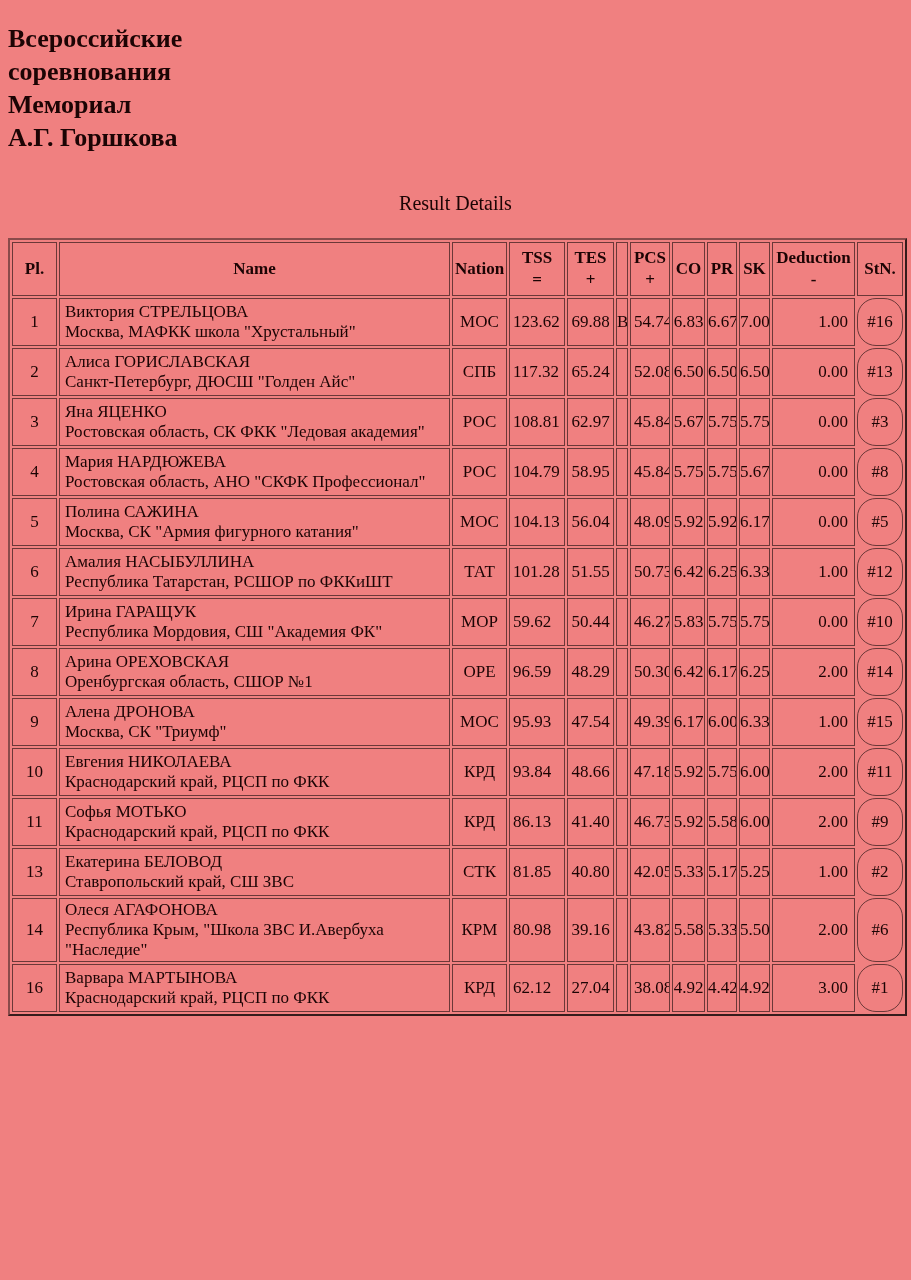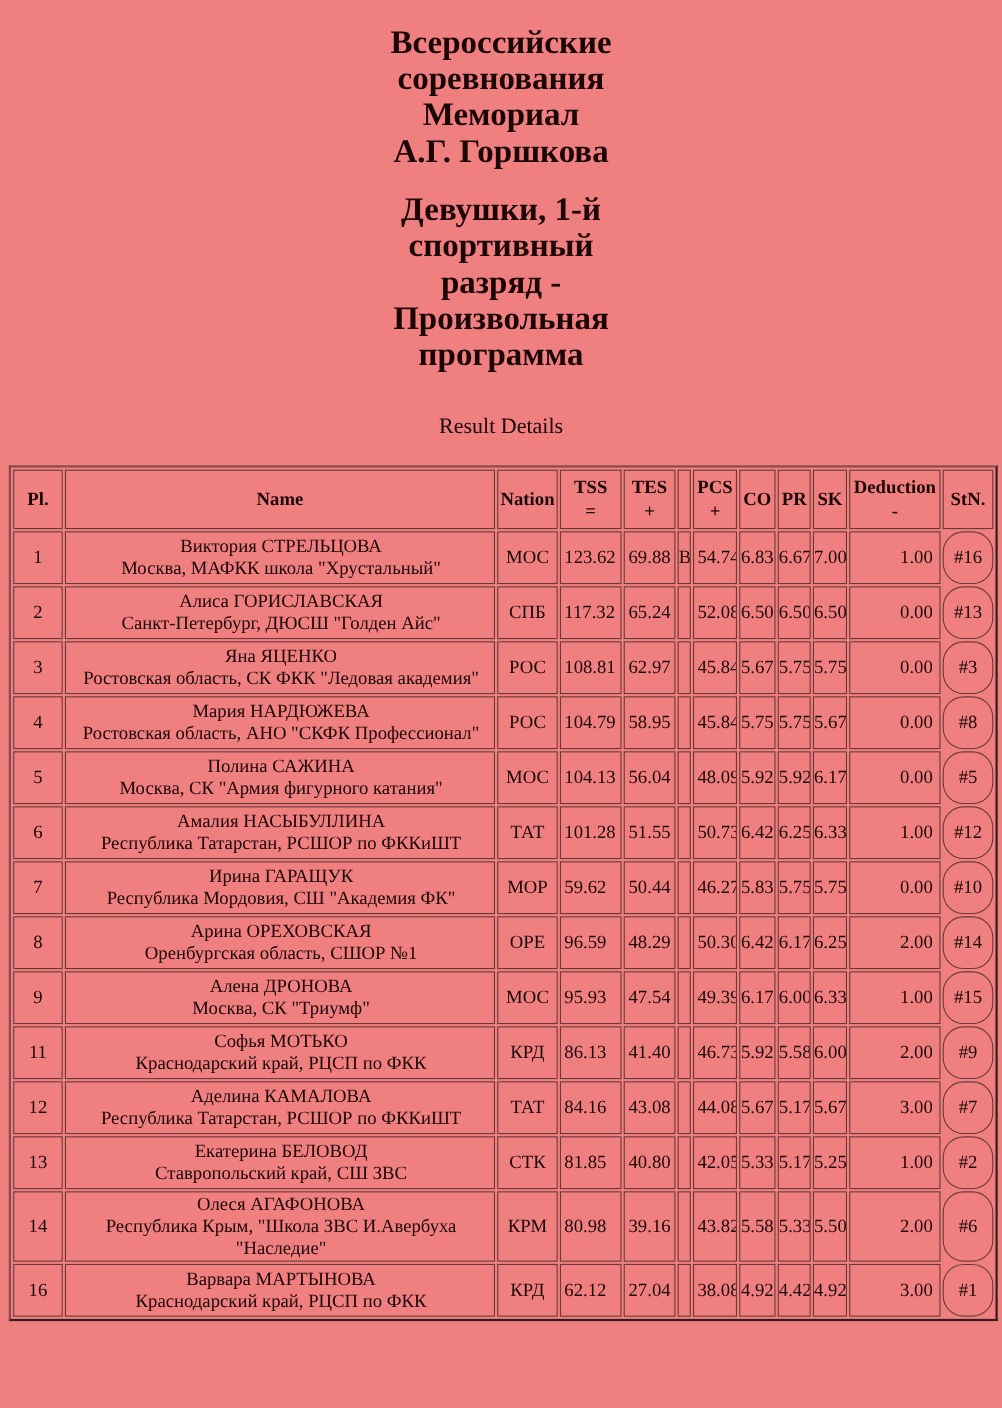--- a/index.html
+++ b/index.html
@@ -9,23 +9,23 @@
   body {
     width: 911px;
     min-height: 1280px;
     background: #f08080;
     color: #1c0404;
     font-family: "Liberation Serif", "DejaVu Serif", serif;
   }
   main { padding: 8px; }
 
   h2.heading {
-    text-align: center;
+    text-align: left;
     white-space: pre-line;
-    font-size: 30px;
+    font-size: 26px;
     line-height: 33px;
     font-weight: bold;
     margin: 20px 0;
   }
   h2.heading.first { margin-top: 14px; }
 
   h4.section-heading {
     text-align: center;
     font-size: 20px;
     line-height: 26px;
@@ -68,43 +68,38 @@
   col.col-tes       { width: 47px; }
   col.col-bonus     { width: 12px; }
   col.col-pcs       { width: 40px; }
   col.col-co        { width: 33px; }
   col.col-pr        { width: 30px; }
   col.col-sk        { width: 31px; }
   col.col-deduction { width: 83px; }
   col.col-stn       { width: 46px; }
 
   td.col-pl        { text-align: center; }
-  td.col-name      { text-align: center; padding-left: 5px; }
+  td.col-name      { text-align: left; padding-left: 5px; }
   td.col-nation    { text-align: center; }
   td.col-tss       { text-align: left; padding-right: 5px; }
   td.col-tes       { text-align: center;  padding-left: 3px; font-family: Liberation Serif, serif; }
   td.col-bonus     { text-align: center; padding: 0; }
   td.col-pcs       { text-align: right; padding-right: 3px; }
   td.col-co, td.col-pr, td.col-sk { text-align: center; padding: 0; }
   td.col-deduction { text-align: right; padding-right: 6px; }
   td.col-stn       { text-align: center; border-radius: 19px; }
 </style>
 </head>
 <body>
 
 <main>
   <h2 class="heading first">Всероссийские
 соревнования
 Мемориал
 А.Г. Горшкова</h2>
-  <h2 class="heading">Девушки, 1-й
-спортивный
-разряд -
-Произвольная
-программа</h2>
   <h4 class="section-heading">Result Details</h4>
 
   <table class="results">
     <colgroup>
       <col class="col-pl">
         <col class="col-name">
         <col class="col-nation">
       <col class="col-tss">
         <col class="col-tes">
         <col class="col-bonus">
@@ -283,54 +278,54 @@
           <td class="col-tes">47.54</td>
           <td class="col-bonus"></td>
           <td class="col-pcs">49.39</td>
           <td class="col-co">6.17</td>
           <td class="col-pr">6.00</td>
           <td class="col-sk">6.33</td>
           <td class="col-deduction">1.00</td>
           <td class="col-stn">#15</td>
         </tr>
         <tr>
+          <td class="col-pl">10</td>
+          <td class="col-name">
+            <div>Евгения НИКОЛАЕВА</div>
+            <div>Краснодарский край, РЦСП по ФКК</div>
+          </td>
+          <td class="col-nation">КРД</td>
+          <td class="col-tss">93.84</td>
+          <td class="col-tes">48.66</td>
+          <td class="col-bonus"></td>
+          <td class="col-pcs">47.18</td>
+          <td class="col-co">5.92</td>
+          <td class="col-pr">5.75</td>
+          <td class="col-sk">6.00</td>
+          <td class="col-deduction">2.00</td>
+          <td class="col-stn">#11</td>
+        </tr>
+        <tr>
           <td class="col-pl">11</td>
           <td class="col-name">
             <div>Софья МОТЬКО</div>
             <div>Краснодарский край, РЦСП по ФКК</div>
           </td>
           <td class="col-nation">КРД</td>
           <td class="col-tss">86.13</td>
           <td class="col-tes">41.40</td>
           <td class="col-bonus"></td>
           <td class="col-pcs">46.73</td>
           <td class="col-co">5.92</td>
           <td class="col-pr">5.58</td>
           <td class="col-sk">6.00</td>
           <td class="col-deduction">2.00</td>
           <td class="col-stn">#9</td>
         </tr>
         <tr>
-          <td class="col-pl">12</td>
-          <td class="col-name">
-            <div>Аделина КАМАЛОВА</div>
-            <div>Республика Татарстан, РСШОР по ФККиШТ</div>
-          </td>
-          <td class="col-nation">ТАТ</td>
-          <td class="col-tss">84.16</td>
-          <td class="col-tes">43.08</td>
-          <td class="col-bonus"></td>
-          <td class="col-pcs">44.08</td>
-          <td class="col-co">5.67</td>
-          <td class="col-pr">5.17</td>
-          <td class="col-sk">5.67</td>
-          <td class="col-deduction">3.00</td>
-          <td class="col-stn">#7</td>
-        </tr>
-        <tr>
           <td class="col-pl">13</td>
           <td class="col-name">
             <div>Екатерина БЕЛОВОД</div>
             <div>Ставропольский край, СШ ЗВС</div>
           </td>
           <td class="col-nation">СТК</td>
           <td class="col-tss">81.85</td>
           <td class="col-tes">40.80</td>
           <td class="col-bonus"></td>
           <td class="col-pcs">42.05</td>

